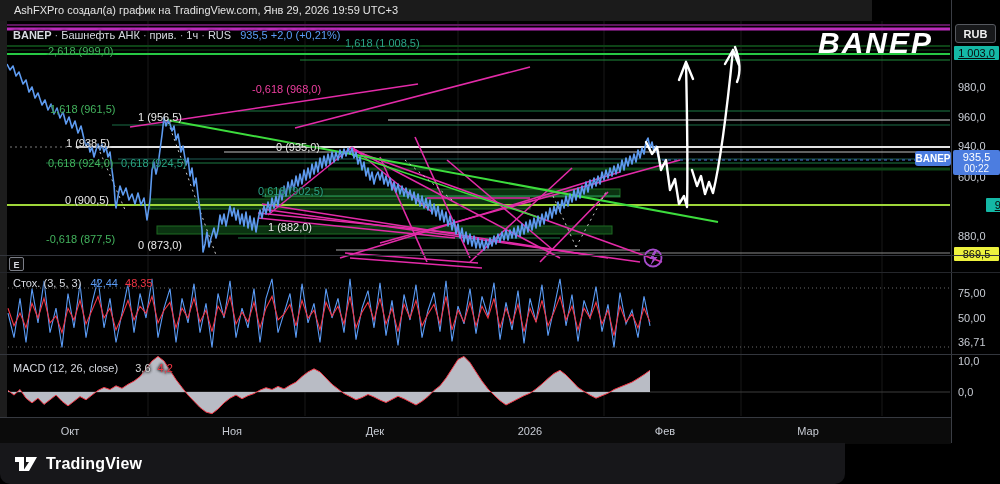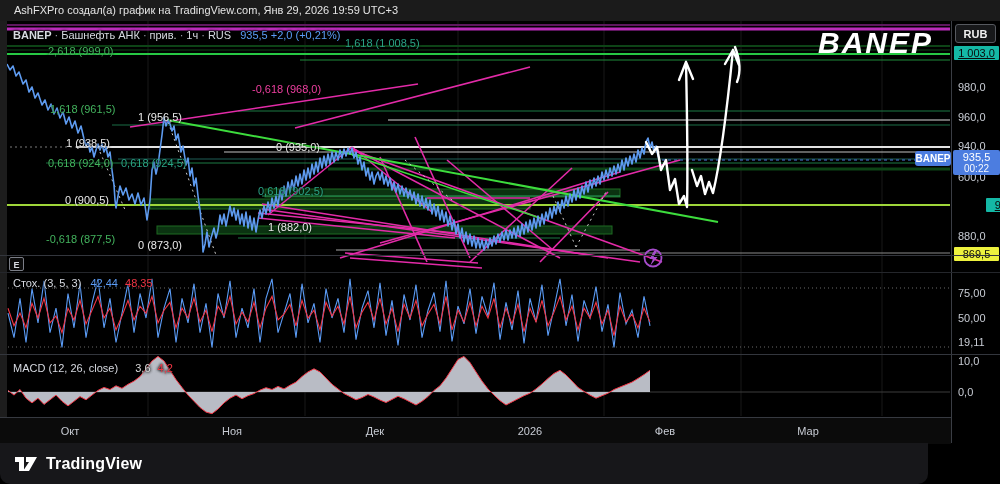--- a/index.html
+++ b/index.html
@@ -1,18 +1,18 @@
 <!DOCTYPE html>
 <html><head>
 <meta charset="utf-8">
 <style>
   html,body{margin:0;padding:0;background:#000;}
   #root{position:relative;width:1000px;height:484px;background:#000;overflow:hidden;
         font-family:"Liberation Sans",sans-serif;-webkit-font-smoothing:antialiased;}
-  .topbar{position:absolute;left:0;top:0;width:1000px;height:21px;background:#1b1b1b;
+  .topbar{position:absolute;left:0;top:0;width:872px;height:21px;background:#1b1b1b;
         color:#e4e4e4;font-size:11px;line-height:21px;padding-left:14px;box-sizing:border-box;z-index:30;}
   #chart-svg{position:absolute;left:0;top:0;z-index:5;}
   .leftstrip{position:absolute;left:0;top:21px;width:7px;height:422px;background:#1d1d1d;z-index:6;}
   .sep{position:absolute;left:0;width:1000px;height:1px;background:#33363d;z-index:24;}
   .legend{position:absolute;z-index:26;font-size:11px;color:#d6d9e0;white-space:nowrap;
         text-shadow:0 0 3px #000,0 0 3px #000;}
   .legend .blue{color:#5b9cf6;} .legend .red{color:#f23645;} .legend .gray{color:#d8d8d8;}
   .legend .dim{color:#9aa0ab;padding:0 3px;}
   .watermark{position:absolute;left:818px;top:26px;z-index:23;color:#ffffff;font-size:30px;
         font-weight:700;font-style:italic;letter-spacing:2px;}
@@ -34,21 +34,21 @@
   .sym-tag{position:absolute;left:915px;top:151px;width:36px;height:15px;background:#4c7de0;
         border-radius:3px;color:#fff;font-size:10px;font-weight:bold;text-align:center;
         line-height:15px;z-index:26;}
   .e-btn{position:absolute;left:9px;top:257px;width:15px;height:14px;border:1px solid #7b7e87;
         border-radius:2px;color:#d7dae0;font-size:9px;font-weight:bold;text-align:center;
         line-height:14px;background:#0c0c0c;z-index:26;box-sizing:border-box;}
   .time-axis{position:absolute;left:0;top:417px;width:951px;height:26px;background:#0b0b0b;
         border-top:1px solid #363940;z-index:22;}
   .time-axis div{position:absolute;top:7px;width:44px;margin-left:-22px;text-align:center;
         font-size:11px;color:#c8ccd4;}
-  .bottombar{position:absolute;left:0;top:443px;width:928px;height:41px;background:#17171a;
+  .bottombar{position:absolute;left:0;top:443px;width:845px;height:41px;background:#17171a;
         z-index:30;display:flex;align-items:center;padding-left:14px;box-sizing:border-box;
         border-radius:0 0 10px 10px;}
   .brand-text{color:#fff;font-size:16px;font-weight:700;margin-left:7px;letter-spacing:.2px;}
 </style>
 </head>
 <body>
 
 <div id="root">
 
   <div class="topbar">
@@ -186,21 +186,21 @@
       <div class="lp1">935,5</div>
       <div class="lp2">00:22</div>
     </div>
   <div class="tick" style="top: 81px;">980,0</div>
       <div class="tick" style="top: 111px;">960,0</div>
       <div class="tick" style="top: 140px;">940,0</div>
       <div class="tick" style="top: 171px;">600,0</div>
       <div class="tick" style="top: 230px;">880,0</div>
       <div class="tick" style="top: 287px;">75,00</div>
       <div class="tick" style="top: 312px;">50,00</div>
-      <div class="tick" style="top: 336px;">19,11</div>
+      <div class="tick" style="top: 336px;">36,71</div>
       <div class="tick" style="top: 355px;">10,0</div>
       <div class="tick" style="top: 386px;">0,0</div>
       <div class="plabel bg-green" style="top: 46px;">1 003,0</div>
       <div class="plabel bg-green" style="top: 198px; margin-left: 32px;">901,0</div>
       <div class="plabel bg-yellow" style="top: 247px;">869,5</div>
     </div>
 
   <div class="sym-tag">BANEP</div>
 
   <div class="bottombar">

